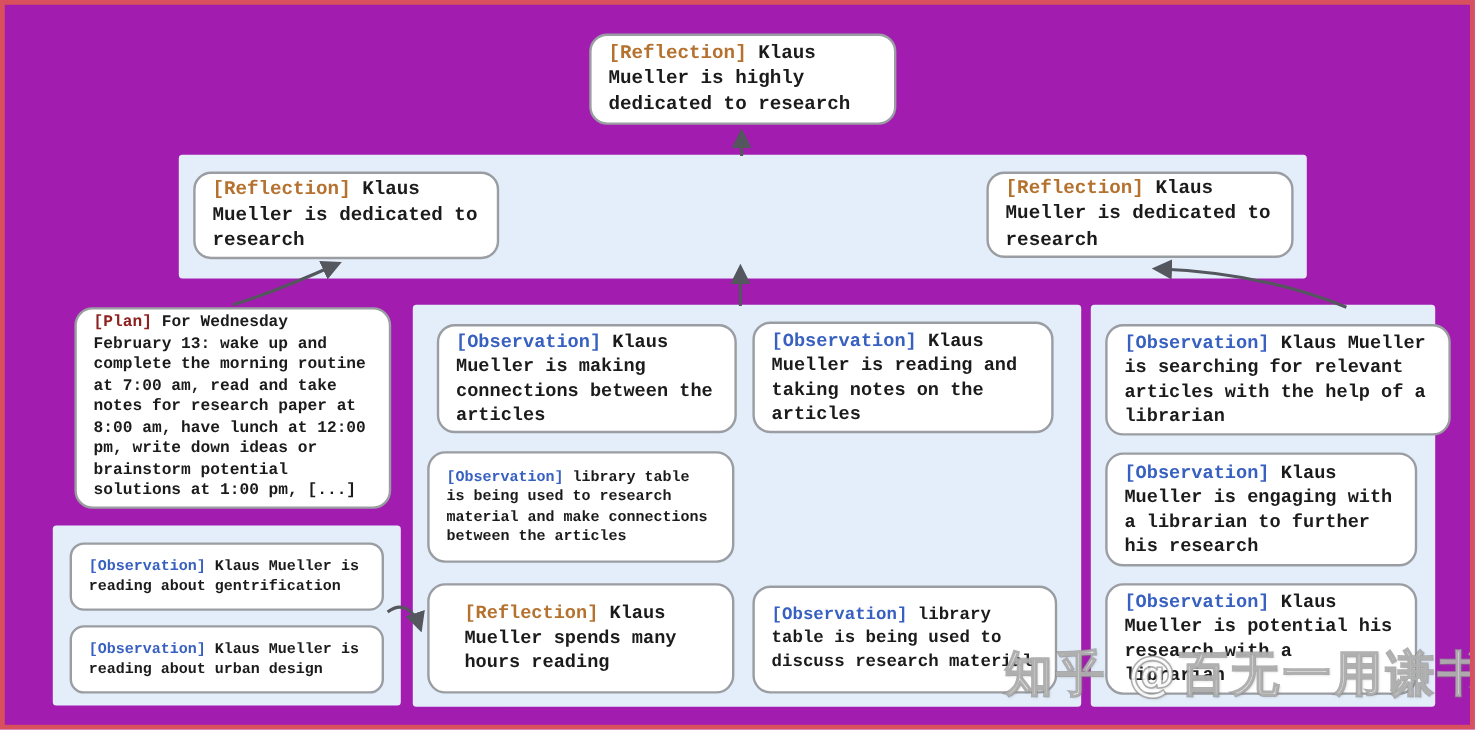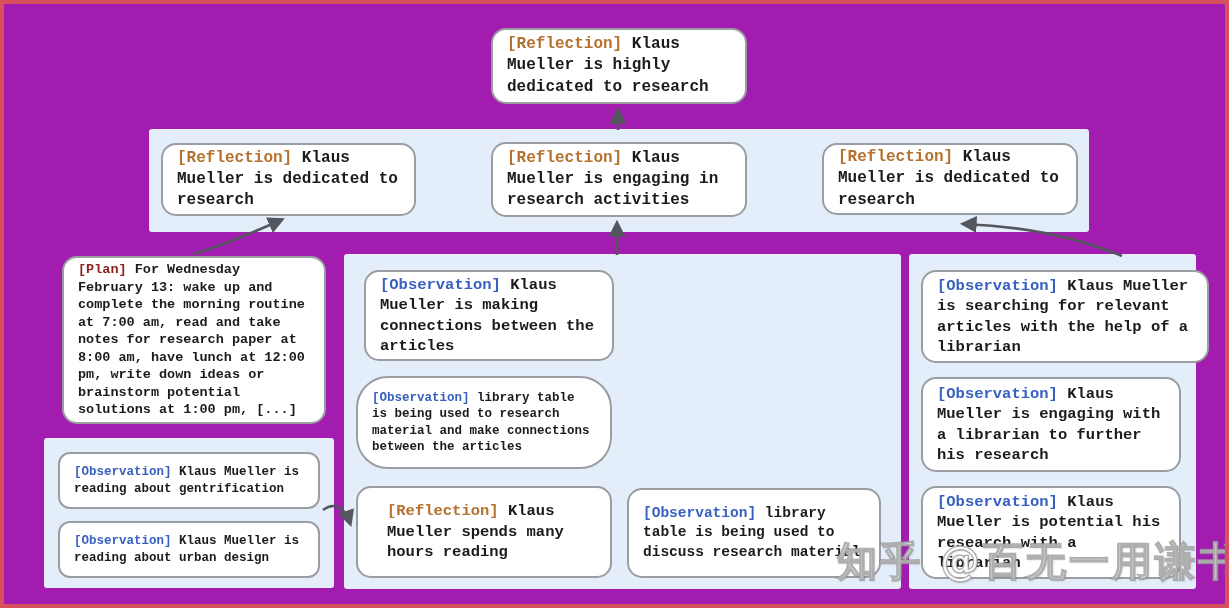--- a/index.html
+++ b/index.html
@@ -82,48 +82,48 @@
     </g>
   </svg>
 
   <div class="node" style="left:487px;top:24px;width:256px;height:76px;font-size:16px;">
     <p><span class="tag reflection">[Reflection]</span> <span>Klaus Mueller is highly dedicated to research</span></p>
   </div>
 
   <div class="node" style="left:157px;top:139px;width:255px;height:73px;font-size:16px;">
     <p><span class="tag reflection">[Reflection]</span> <span>Klaus Mueller is dedicated to research</span></p>
   </div>
-  <div class="node" style="left:487px;top:138px;width:256px;height:75px;font-size:16px;">
-    <p><span class="tag reflection">[Reflection]</span> <span>Klaus Mueller is engaging in research activities</span></p>
-  </div>
   <div class="node" style="left:818px;top:139px;width:256px;height:72px;font-size:16px;">
     <p><span class="tag reflection">[Reflection]</span> <span>Klaus Mueller is dedicated to research</span></p>
   </div>
 
   <div class="node" style="left:58px;top:252px;width:264px;height:168px;font-size:13.5px;line-height:1.3;">
     <p><span class="tag plan">[Plan]</span> <span>For Wednesday February 13: wake up and complete the morning routine at 7:00 am, read and take notes for research paper at 8:00 am, have lunch at 12:00 pm, write down ideas or brainstorm potential solutions at 1:00 pm, [...]</span></p>
   </div>
 
   <div class="node" style="left:54px;top:448px;width:262px;height:57px;font-size:12.5px;border-radius:12px;">
     <p><span class="tag observation">[Observation]</span> <span>Klaus Mueller is reading about gentrification</span></p>
   </div>
   <div class="node" style="left:54px;top:517px;width:262px;height:57px;font-size:12.5px;border-radius:12px;align-items:flex-end;">
     <p><span class="tag observation">[Observation]</span> <span>Klaus Mueller is reading about urban design</span></p>
   </div>
 
   <div class="node" style="left:360px;top:266px;width:250px;height:91px;font-size:15.5px;">
     <p><span class="tag observation">[Observation]</span> <span>Klaus Mueller is making connections between the articles</span></p>
   </div>
-  <div class="node" style="left:352px;top:372px;width:256px;height:93px;font-size:12.5px;border-radius:32px;">
+  <div class="node" style="left:352px;top:372px;width:256px;height:93px;font-size:12.5px;">
     <p><span class="tag observation">[Observation]</span> <span>library table is being used to research material and make connections between the articles</span></p>
   </div>
   <div class="node" style="left:352px;top:482px;width:256px;height:92px;font-size:15.5px;padding-left:29px;">
     <p><span class="tag reflection">[Reflection]</span> <span>Klaus Mueller spends many hours reading</span></p>
   </div>
 
+  <div class="node" style="left:623px;top:264px;width:251px;height:93px;font-size:15.5px;">
+    <p><span class="tag observation">[Observation]</span> <span>Klaus Mueller is reading and taking notes on the articles</span></p>
+  </div>
   <div class="node" style="left:623px;top:484px;width:254px;height:90px;font-size:14.5px;">
     <p><span class="tag observation">[Observation]</span> <span>library table is being used to discuss research material</span></p>
   </div>
 
   <div class="node" style="left:917px;top:266px;width:288px;height:93px;font-size:15.5px;">
     <p><span class="tag observation">[Observation]</span> <span>Klaus Mueller is searching for relevant articles with the help of a librarian</span></p>
   </div>
   <div class="node" style="left:917px;top:373px;width:260px;height:95px;font-size:15.5px;">
     <p><span class="tag observation">[Observation]</span> <span>Klaus Mueller is engaging with a librarian to further his research</span></p>
   </div>

